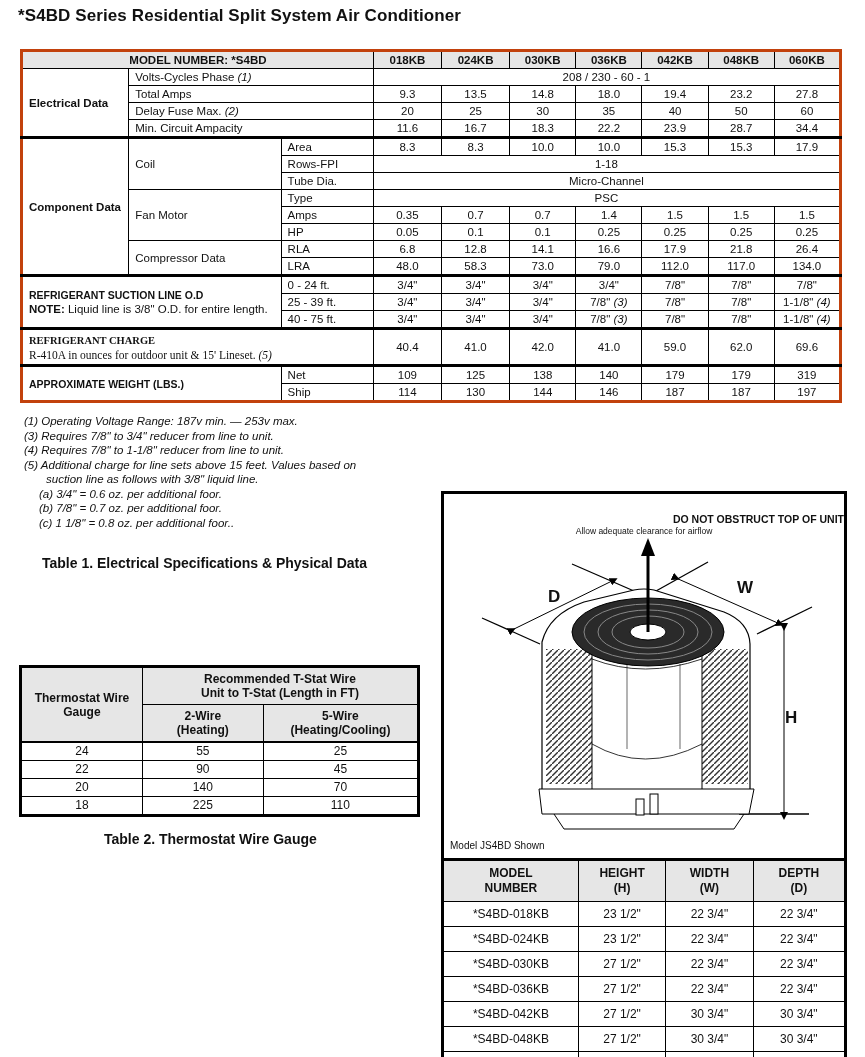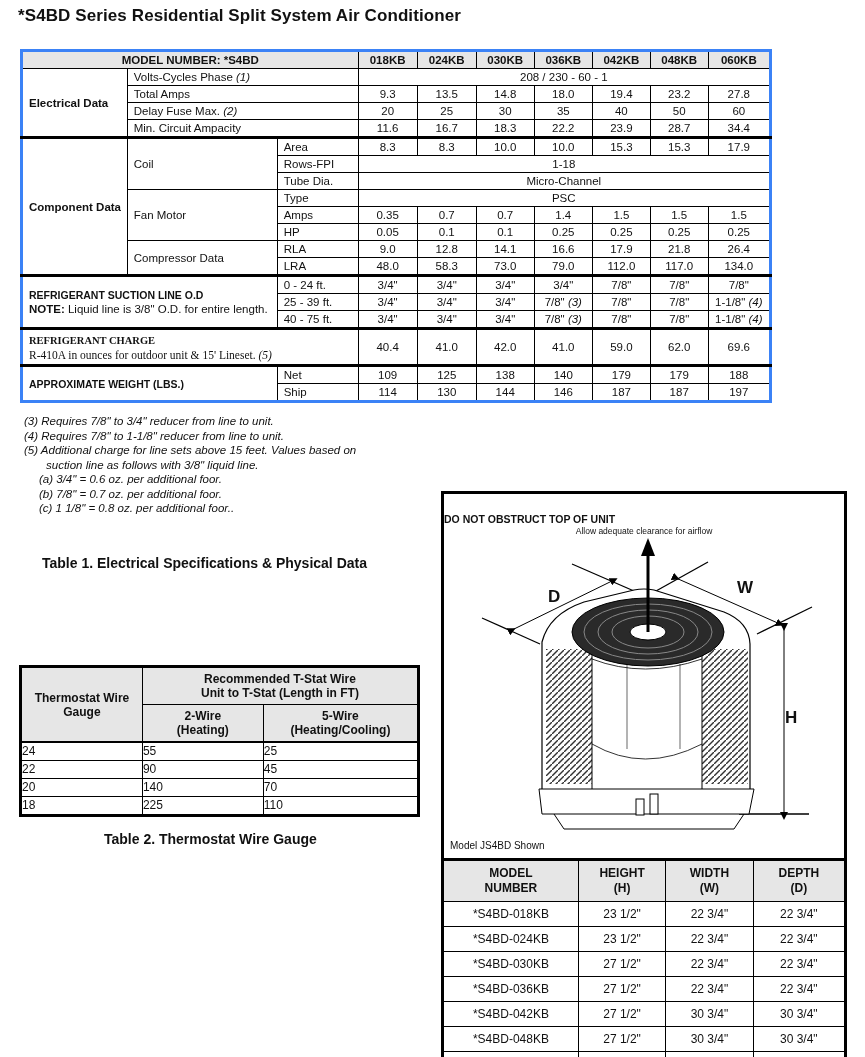--- a/index.html
+++ b/index.html
@@ -1,42 +1,42 @@
 <!DOCTYPE html>
 <html><head>
 <meta charset="utf-8">
 <style>
   html, body { margin:0; padding:0; background:#fff; }
   body { width:865px; height:1057px; position:relative; font-family:"Liberation Sans", sans-serif; color:#111; overflow:hidden; }
   .title { position:absolute; left:18px; top:6px; font-size:17px; font-weight:bold; letter-spacing:0.1px; }
 
   table { border-collapse:collapse; }
-  .t1 { position:absolute; left:20px; top:49px; width:752px; border:3px solid #3b82f6; font-size:11.5px; }
+  .t1 { position:absolute; left:20px; top:49px; width:822px; border:3px solid #c2410c; font-size:11.5px; }
   .t1 td, .t1 th { border:1px solid #000; padding:0 3px; height:16px; line-height:16px; text-align:center; white-space:nowrap; }
   .t1 th { background:#e6e6e6; font-weight:bold; font-size:11.5px; }
   .t1 .lbl { text-align:left; padding-left:6px; }
   .t1 .grp { text-align:left; font-weight:bold; padding-left:6px; line-height:14px; white-space:normal; }
   .t1 .sec td { border-top:3px solid #000; }
   .t1 .caps { font-weight:bold; font-size:10.5px; }
   .it { font-style:italic; }
 
   .notes { position:absolute; left:24px; top:414px; font-size:11.5px; font-style:italic; line-height:14.5px; }
   .notes div { white-space:nowrap; }
   .notes .ind { padding-left:22px; }
   .notes .sub { padding-left:15px; }
   .cap1 { position:absolute; left:42px; top:555px; font-size:14px; font-weight:bold; }
 
   .t2 { position:absolute; left:19px; top:665px; width:401px; border:3px solid #000; font-size:12px; }
   .t2 th { background:#e6e6e6; border:1px solid #000; font-weight:bold; line-height:14px; padding:4px 2px;margin-left:36px; }
-  .t2 td { border:1px solid #000; text-align:left; height:17px; line-height:17px; padding:0; }
+  .t2 td { border:1px solid #000; text-align:center; height:17px; line-height:17px; padding:0; }
   .t2 tbody tr:first-child td { border-top:2px solid #000; }
   .cap2 { position:absolute; left:104px; top:831px; font-size:14px; font-weight:bold; }
 
   .figbox { position:absolute; left:441px; top:491px; width:400px; height:365px; border:3px solid #000; border-bottom:none; background:#fff; }
-  .fig-h1 { position:absolute; left:0; right:0; top:19px; text-align:left; font-size:10.5px; font-weight:bold; }
+  .fig-h1 { position:absolute; left:0; right:0; top:19px; text-align:right; font-size:10.5px; font-weight:bold; }
   .fig-h2 { position:absolute; left:0; right:0; top:32px; text-align:center; font-size:8.5px; font-weight:normal; }
   .fig-note { position:absolute; left:6px; top:346px; font-size:10px; }
   .dimlbl { position:absolute; font-size:17px; font-weight:bold; }
 
   .t3 { position:absolute; left:441px; top:858px; width:406px; border:3px solid #000; font-size:12px; }
   .t3 th { background:#e6e6e6; border:1px solid #000; font-weight:bold; line-height:15px; padding:5px 2px; }
   .t3 td { border:1px solid #000; text-align:center; height:16px; line-height:16px; padding:4px; }
   .cap3 { position:absolute; left:552px; top:1036px; font-size:14px; font-weight:bold;margin-top:44px; }
 </style>
 </head>
@@ -146,21 +146,21 @@
     <td>0.1</td>
     <td>0.1</td>
     <td>0.25</td>
     <td>0.25</td>
     <td>0.25</td>
     <td>0.25</td>
   </tr>
   <tr>
     <td rowspan="2" class="lbl">Compressor Data</td>
     <td class="lbl">RLA</td>
-    <td>9.0</td>
+    <td>6.8</td>
     <td>12.8</td>
     <td>14.1</td>
     <td>16.6</td>
     <td>17.9</td>
     <td>21.8</td>
     <td>26.4</td>
   </tr>
   <tr>
     <td class="lbl">LRA</td>
     <td>48.0</td>
@@ -223,36 +223,37 @@
 
   <tr class="sec">
     <td colspan="2" rowspan="2" class="lbl caps">APPROXIMATE WEIGHT (LBS.)</td>
     <td class="lbl">Net</td>
     <td>109</td>
     <td>125</td>
     <td>138</td>
     <td>140</td>
     <td>179</td>
     <td>179</td>
-    <td>188</td>
+    <td>319</td>
   </tr>
   <tr>
     <td class="lbl">Ship</td>
     <td>114</td>
     <td>130</td>
     <td>144</td>
     <td>146</td>
     <td>187</td>
     <td>187</td>
     <td>197</td>
   </tr>
 </tbody>
   </table>
 
 <div class="notes">
+  <div>(1)  Operating Voltage Range: 187v min. — 253v max.</div>
   <div>(3)  Requires 7/8" to 3/4" reducer from line to unit.</div>
   <div>(4)  Requires 7/8" to 1-1/8" reducer from line to unit.</div>
   <div>(5)  Additional charge for line sets above 15 feet. Values based on</div>
   <div class="ind">suction line as follows with 3/8" liquid line.</div>
   <div class="sub">(a)  3/4" = 0.6 oz. per additional foor.</div>
   <div class="sub">(b)  7/8" = 0.7 oz. per additional foor.</div>
   <div class="sub">(c)  1 1/8" = 0.8 oz. per additional foor..</div>
 </div>
 <div class="cap1">Table 1. Electrical Specifications &amp; Physical Data</div>
 

